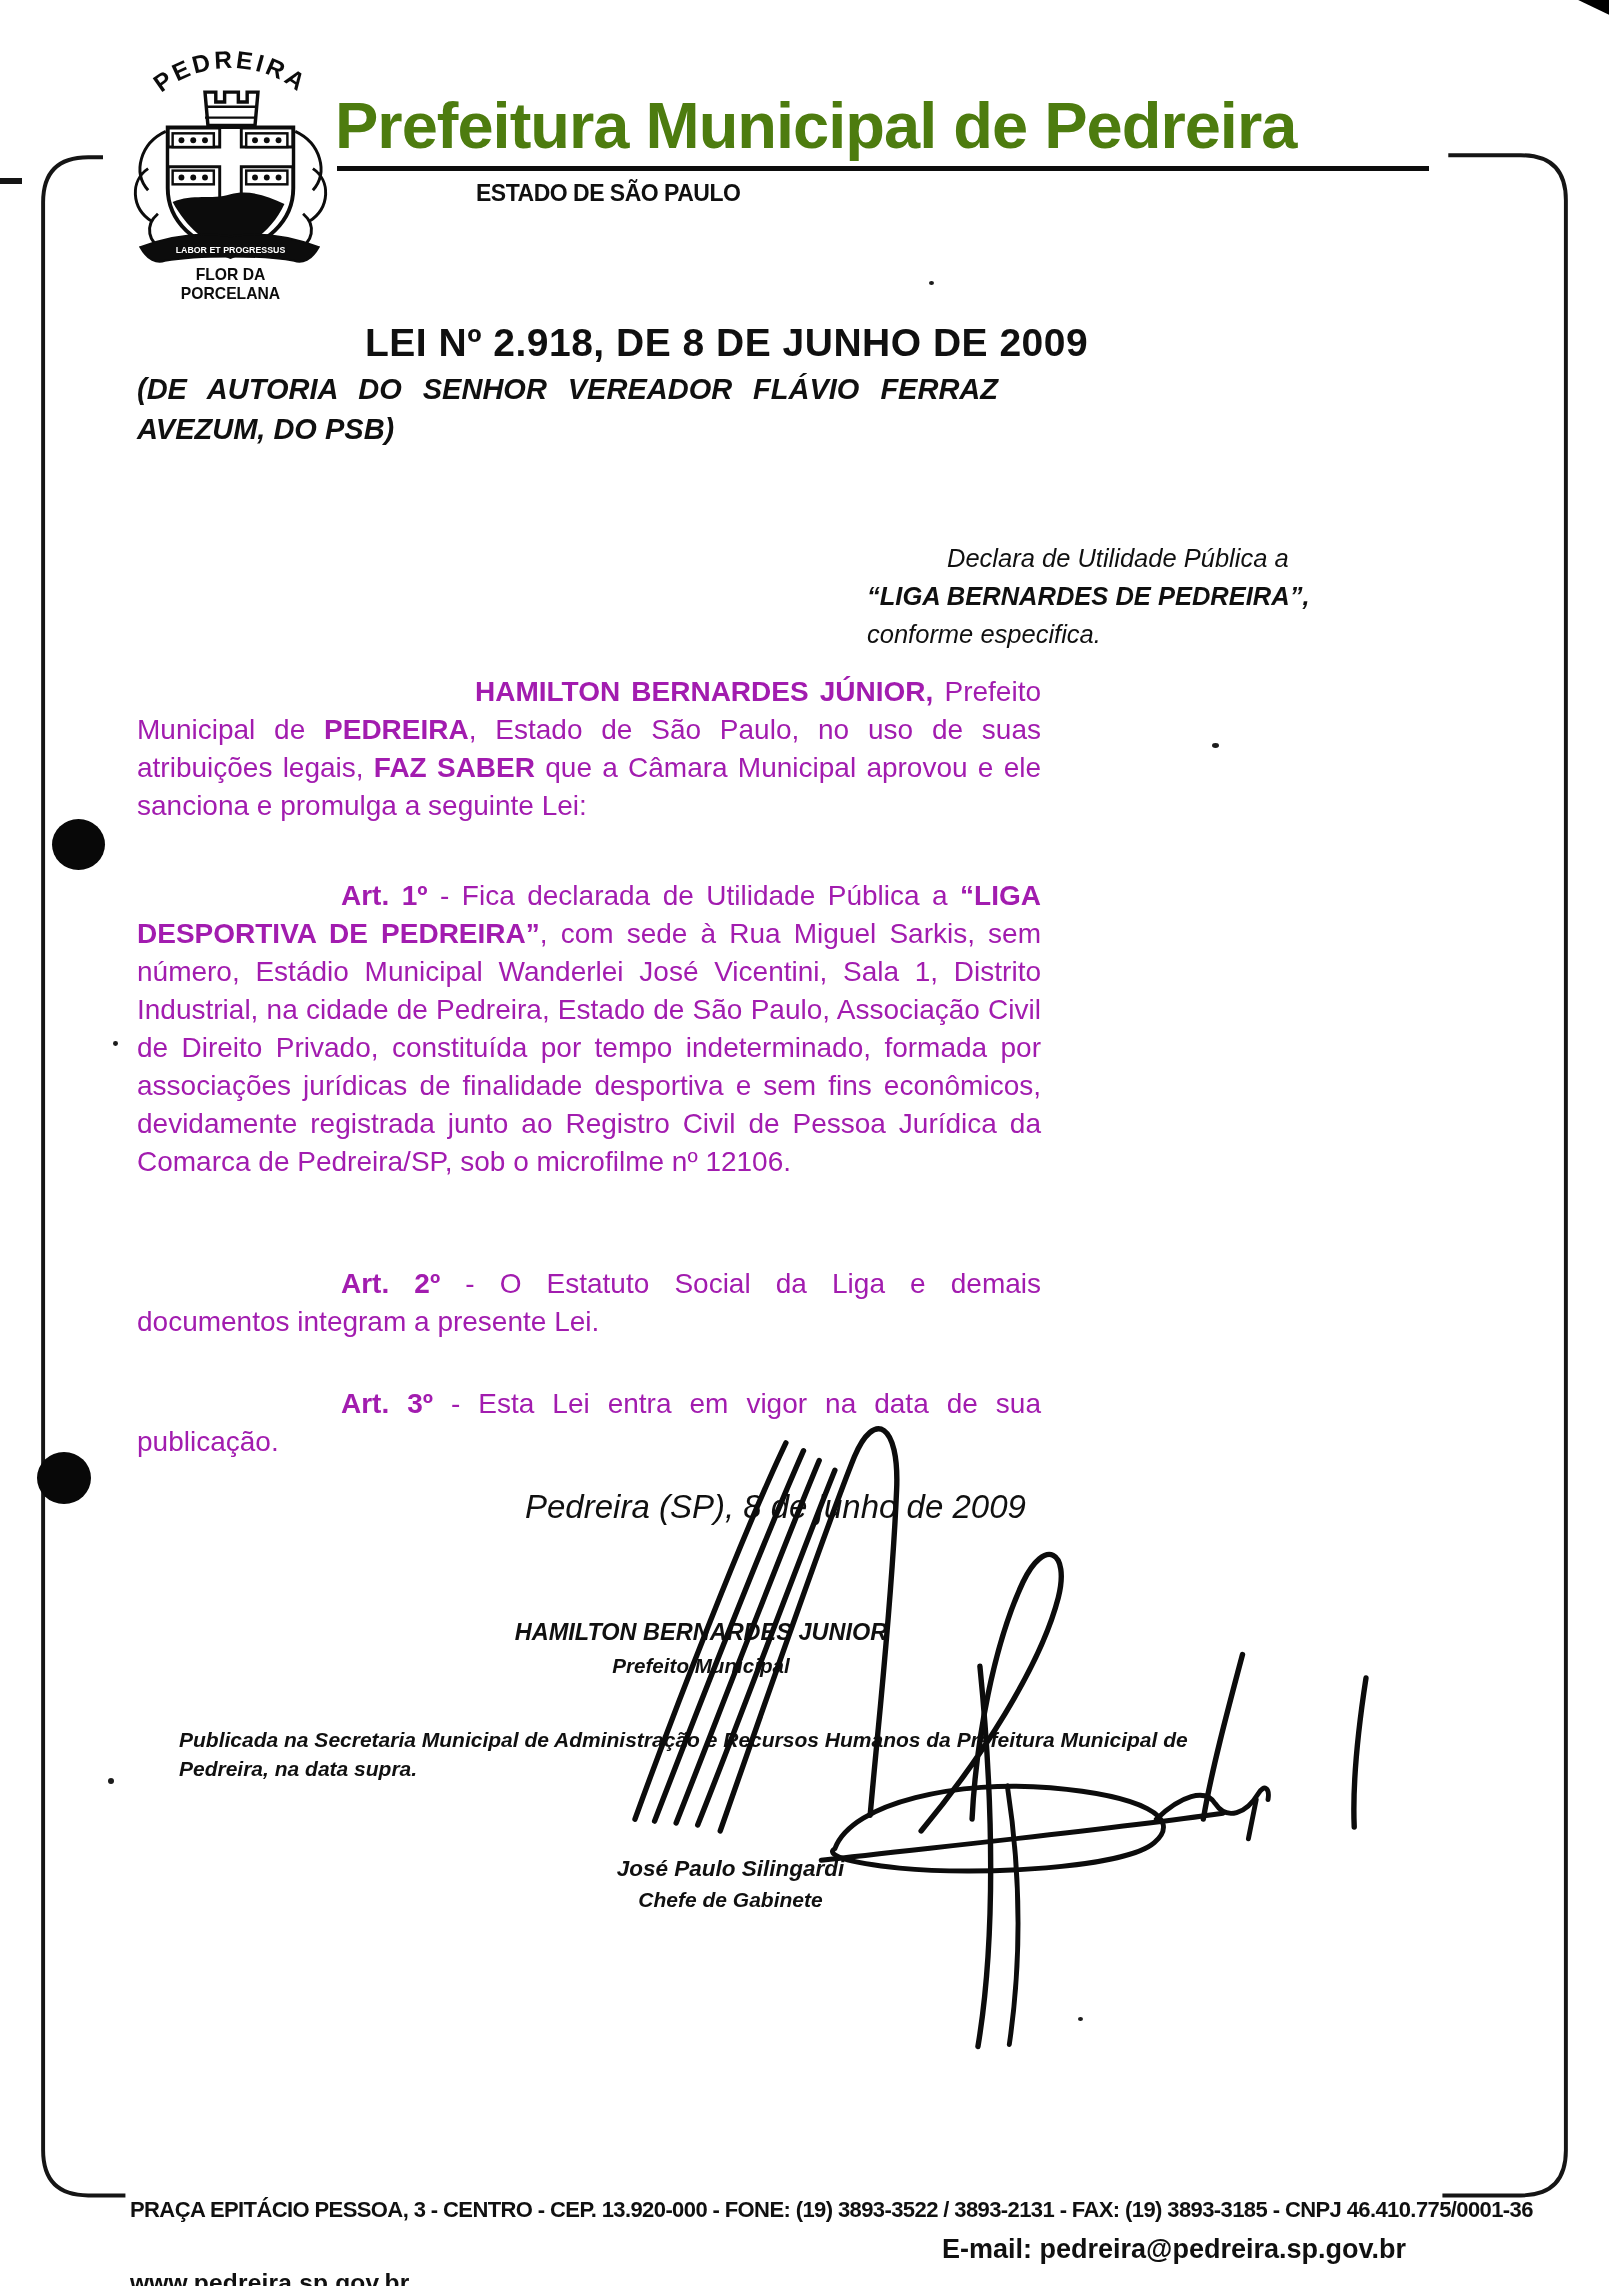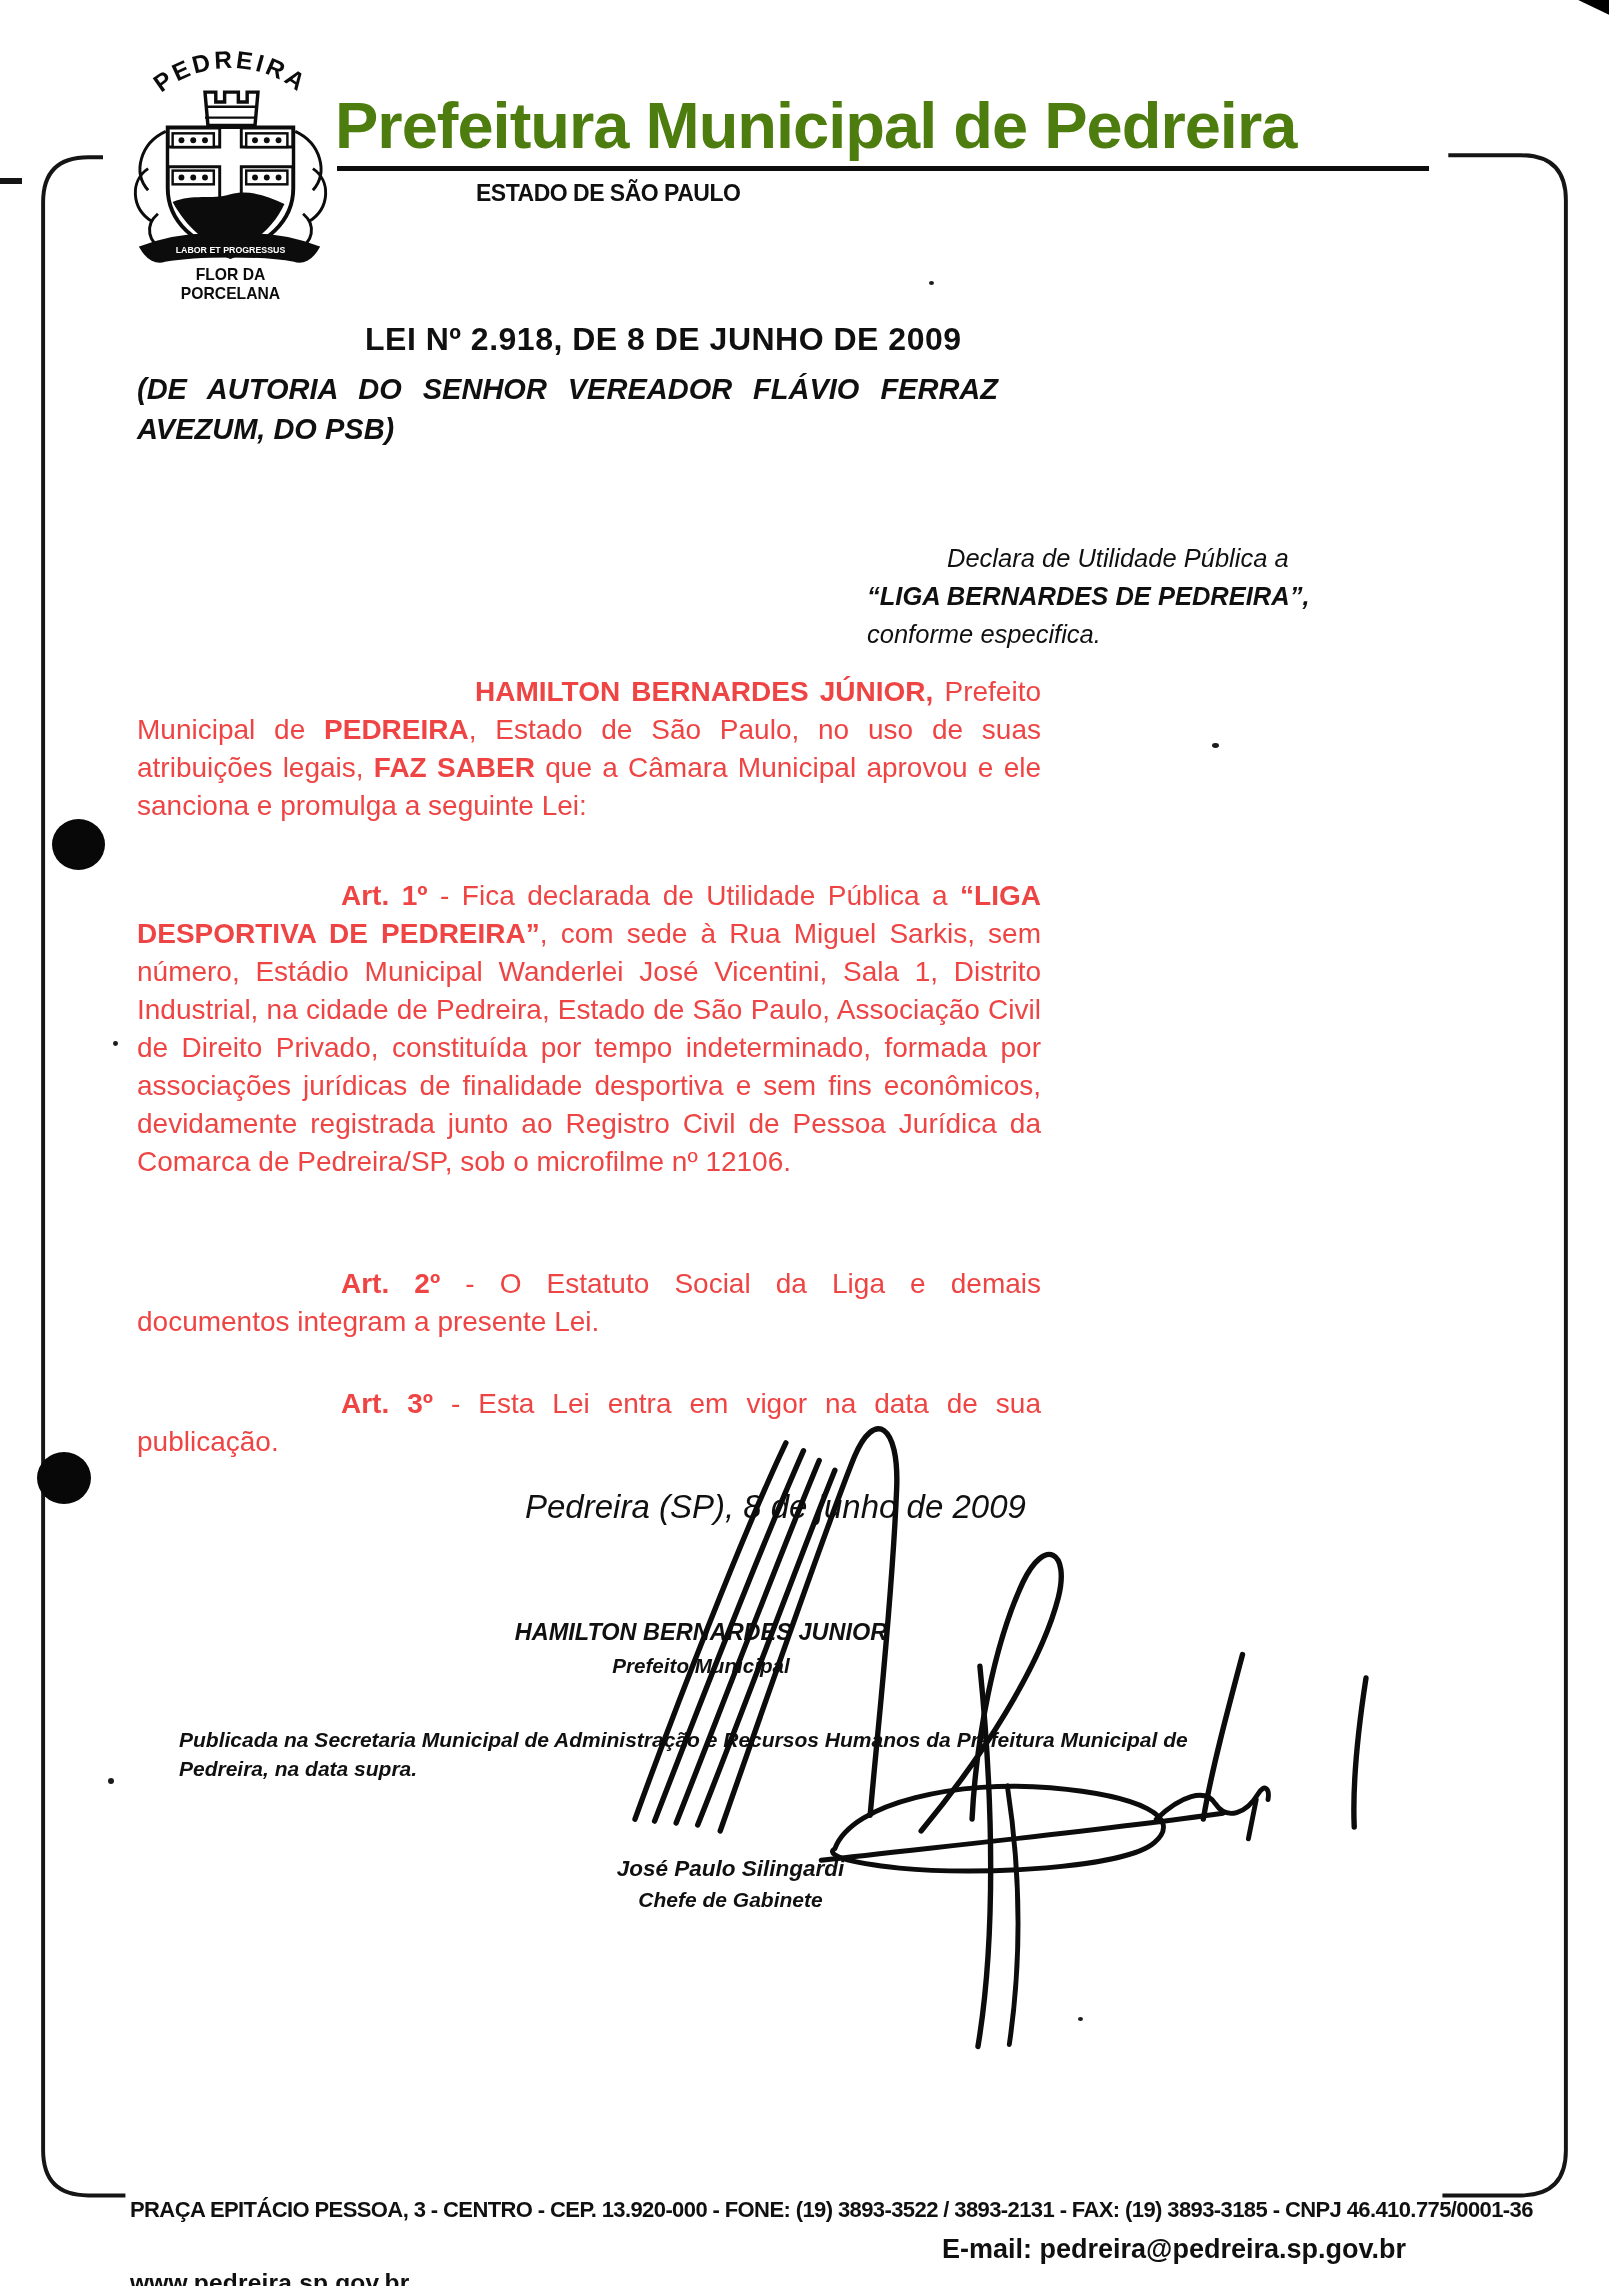--- a/index.html
+++ b/index.html
@@ -7,29 +7,29 @@
     position:relative;width:1609px;height:2287px;background:#fff;
     font-family:"Liberation Sans",sans-serif;color:#101010;overflow:hidden;
   }
   .abs{position:absolute;}
   .b{font-weight:bold;}
   
   .hdr-title{left:335px;top:88px;font-size:65px;font-weight:bold;letter-spacing:-1px;white-space:nowrap;color:#4d7c0f;}
   .hdr-underline{left:337px;top:166px;width:1092px;height:4.9px;background:#0d0d0d;}
   .hdr-state{left:476px;top:180px;font-size:23px;font-weight:bold;letter-spacing:-0.5px;white-space:nowrap;}
   
-  .law-title{left:365px;top:321px;font-size:32px;font-weight:bold;letter-spacing:0.5px;white-space:nowrap;}
+  .law-title{left:365px;top:321px;font-size:39px;font-weight:bold;letter-spacing:0.5px;white-space:nowrap;}
   .law-author{left:137px;top:369px;width:861px;font-size:29px;font-weight:bold;font-style:italic;line-height:40px;text-align:justify;}
   
   .ementa{left:867px;top:539px;font-size:25.5px;font-style:italic;line-height:38px;}
   .ementa .l1{padding-left:80px;white-space:nowrap;}
   .ementa .l2{font-weight:bold;white-space:nowrap;}
   .ementa .l3{white-space:nowrap;}
   
-  .body-par{font-size:28px;line-height:38px;text-align:justify;color:#ef4444;width:904px;left:137px;}
+  .body-par{font-size:28px;line-height:38px;text-align:justify;color:#a21caf;width:904px;left:137px;}
   .ind-pre{text-indent:338px;}
   .ind-art{text-indent:204px;}
   
   .dateline{left:525px;top:1488px;font-size:33px;font-style:italic;white-space:nowrap;}
   .sigblock{text-align:center;font-style:italic;font-weight:bold;}
   .sig-mayor{left:456px;top:1619px;width:490px;}
   .sig-mayor .nm{font-size:23.5px;}
   .sig-mayor .rl{font-size:20.6px;margin-top:7.8px;}
   .pubnote{left:179px;top:1725px;width:1078px;font-size:21px;line-height:29px;font-style:italic;font-weight:bold;}
   .sig-chief{left:500px;top:1856px;width:461px;}

